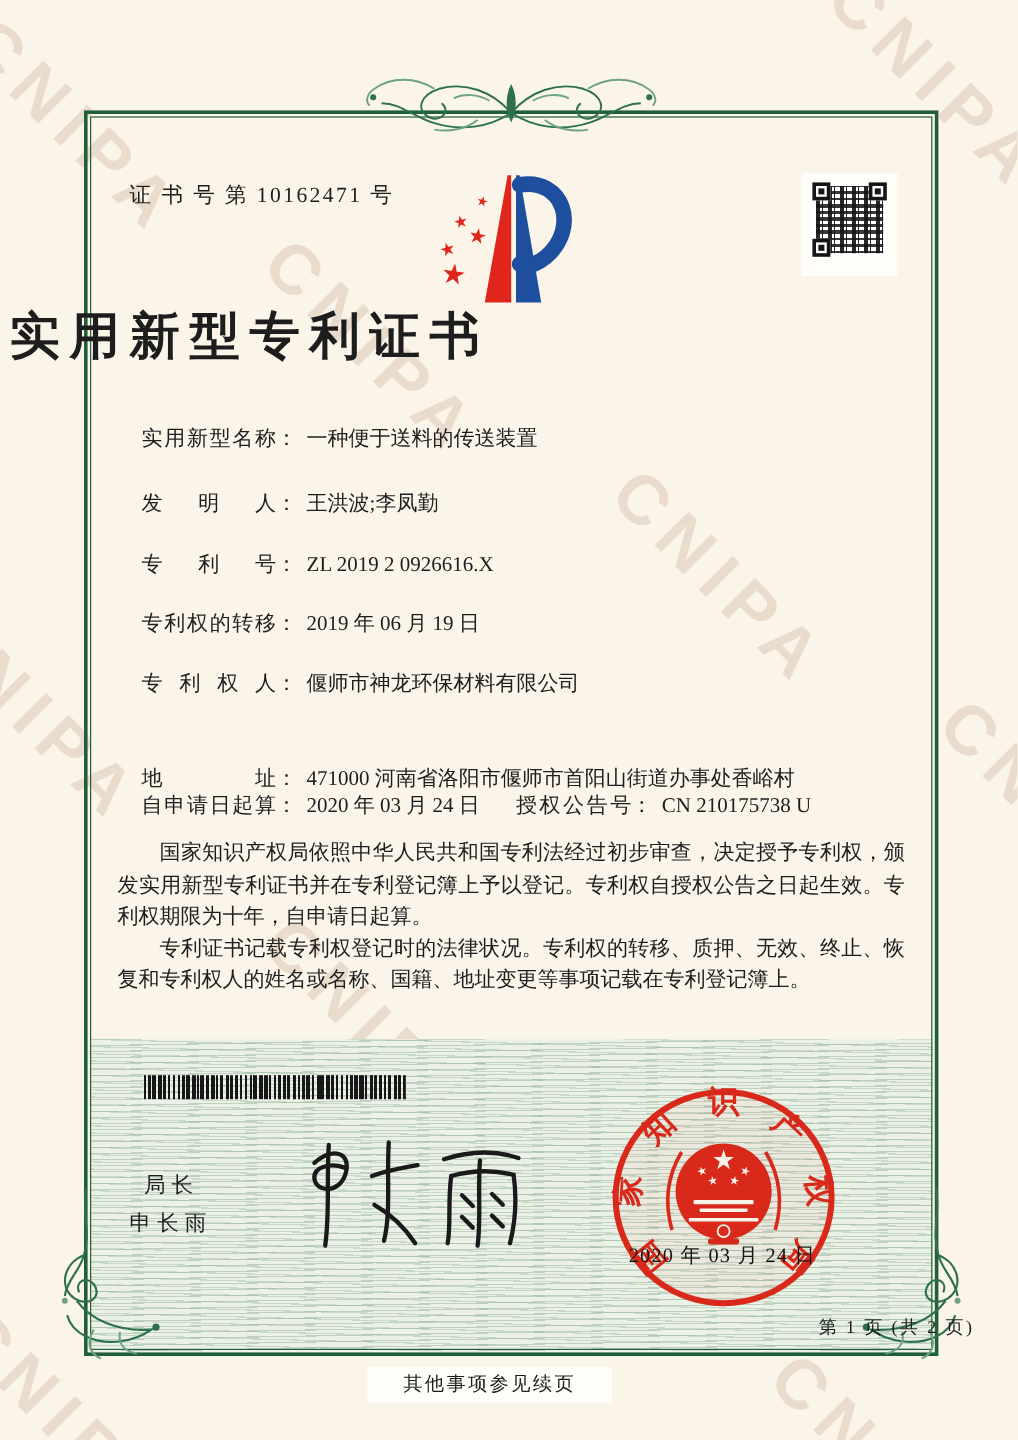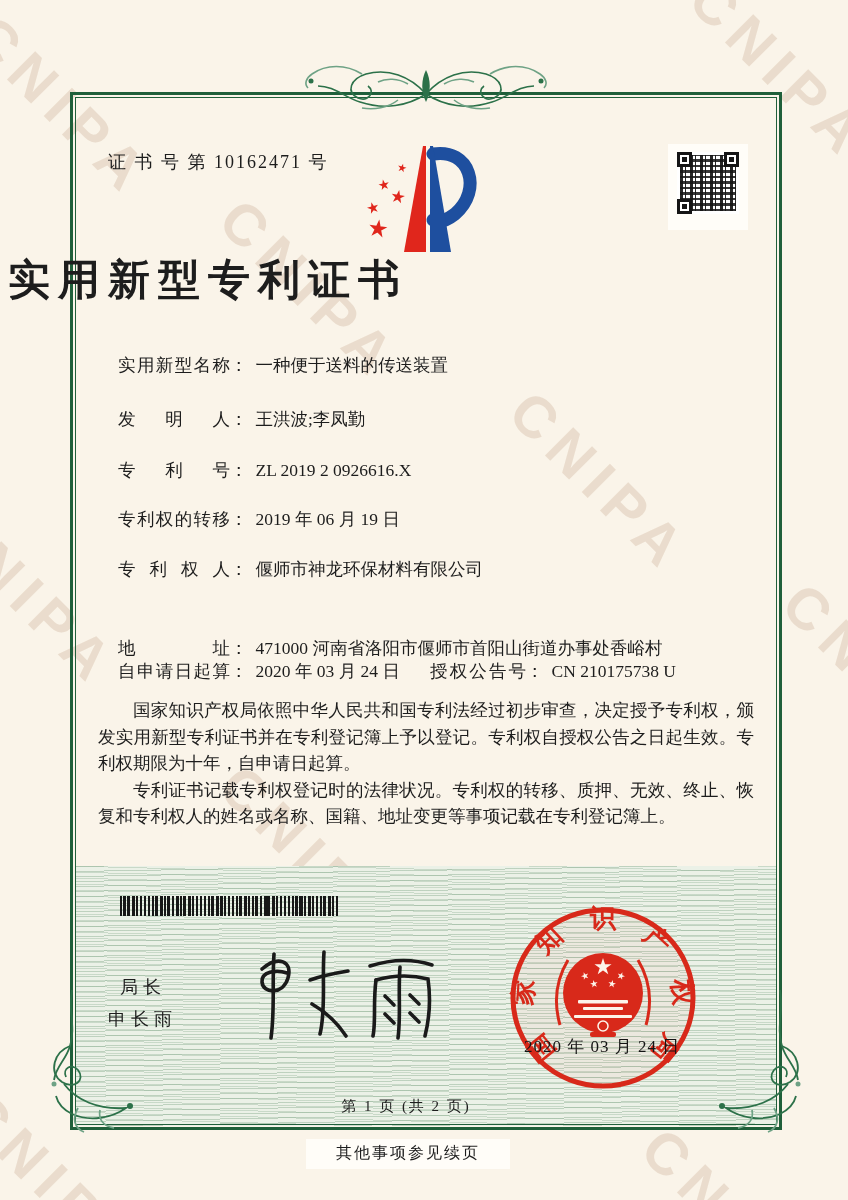--- a/index.html
+++ b/index.html
@@ -48,21 +48,21 @@
         repeating-linear-gradient(90deg,#171717 0 1px,transparent 1px 7px),
         repeating-linear-gradient(90deg,transparent 0 3px,#171717 3px 4px,transparent 4px 11px);}
   .officer-title{position:absolute;left:120px;top:975px;z-index:3;font-size:18px;letter-spacing:5px;
       font-family:"Liberation Sans","DejaVu Sans",sans-serif;}
   .officer-name{position:absolute;left:108px;top:1007px;z-index:3;font-size:18px;letter-spacing:5px;
       font-family:"Liberation Sans","DejaVu Sans",sans-serif;}
   .signature{position:absolute;left:252px;top:942px;z-index:4;}
   .seal{position:absolute;left:508px;top:905px;z-index:3;}
   .seal-date{position:absolute;left:516px;top:1035px;width:172px;text-align:center;z-index:4;
       font-size:17px;letter-spacing:1px;color:#141414;}
-  .pagefoot{position:absolute;left:0;top:1097px;width:812px;text-align:center;z-index:3;
+  .pagefoot{position:absolute;left:0;top:1097px;width:812px;text-align:right;z-index:3;
       font-size:15px;letter-spacing:2px;}
   .contnote-strip{position:absolute;left:306px;top:1139px;width:204px;height:30px;background:#fffdf8;z-index:2;}
   .contnote{position:absolute;left:306px;top:1143px;width:204px;text-align:center;z-index:3;
       font-size:16px;letter-spacing:2px;}
 </style>
 </head>
 <body>
 
 <div class="page">
 

